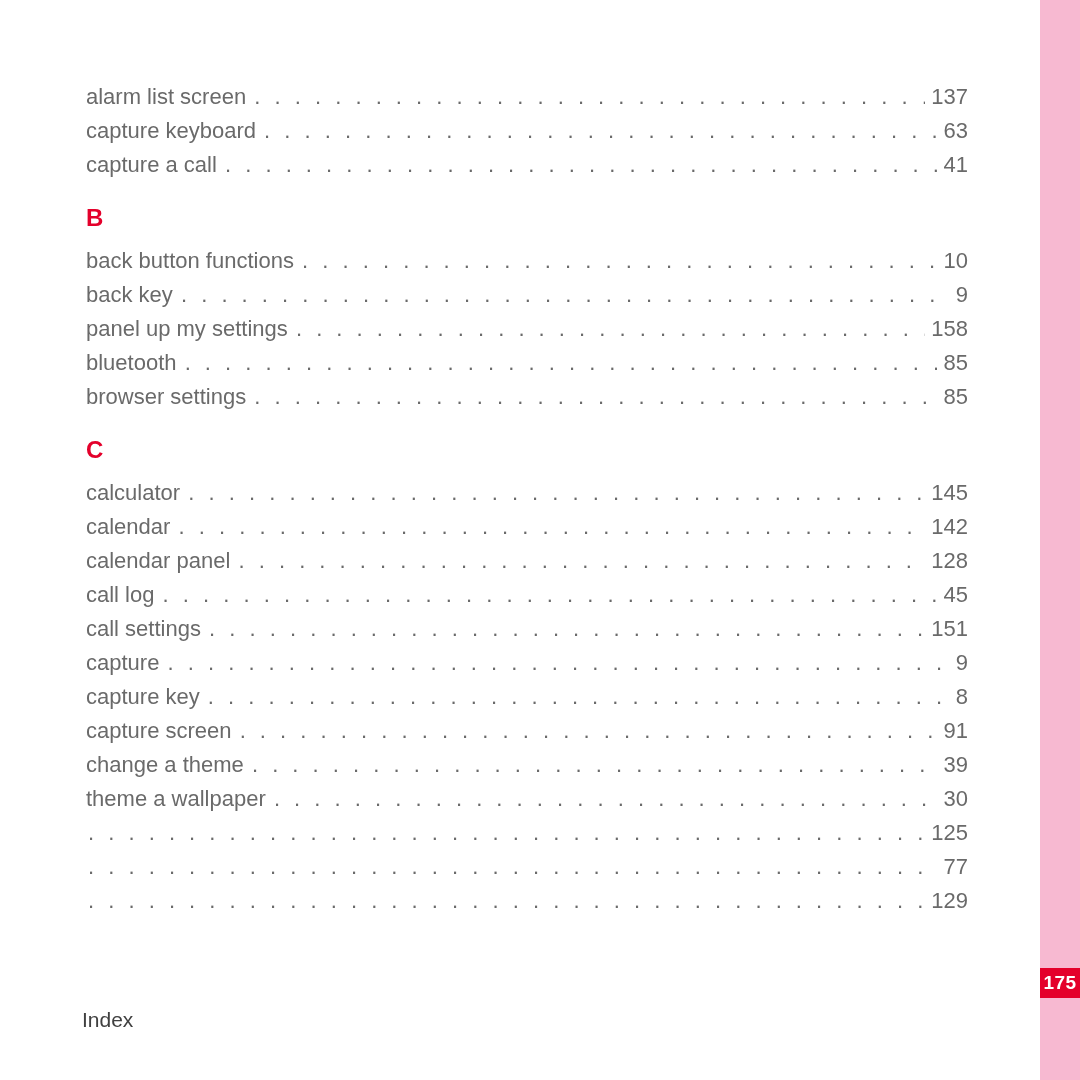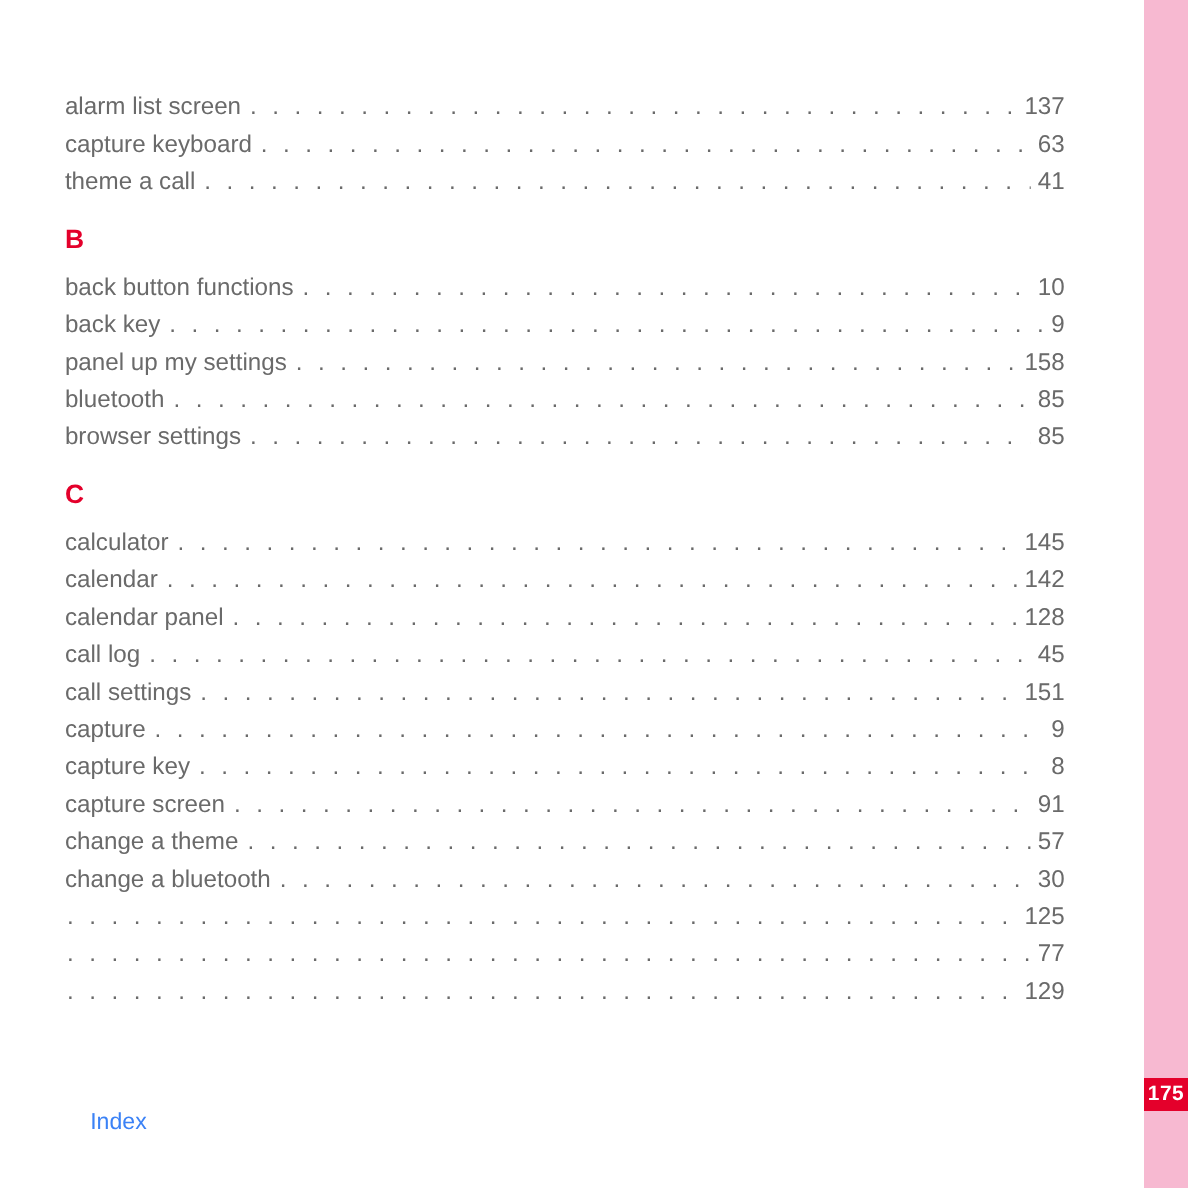--- a/index.html
+++ b/index.html
@@ -8,21 +8,21 @@
     font-family: Arial, Helvetica, sans-serif;
     background: #ffffff;
     position: relative;
     color: #6a6a6a;
   }
   .page {
     position: absolute;
     left: 0; top: 0;
     width: 1040px;
     height: 1080px;
-    padding: 82px 72px 0 59px;
+    padding: 82px 72px 0 86px;
   }
   .pink-bar {
     position: absolute;
     right: 0; top: 0;
     width: 40px;
     height: 1080px;
     background: #f7b9d1;
   }
   .page-tab {
     position: absolute;
@@ -31,21 +31,20 @@
     width: 40px;
     height: 30px;
     background: #e4002b;
     color: #ffffff;
     font-size: 19px;
     font-weight: bold;
     display: flex;
     align-items: center;
     justify-content: center;
     letter-spacing: 0.5px;
-    margin-top: 12px;
   }
   .section-head {
     color: #e4002b;
     font-size: 24px;
     font-weight: bold;
     margin-top: 28px;
     margin-bottom: 18px;
   }
   .entry {
     display: flex;
@@ -64,21 +63,21 @@
     color: #6a6a6a;
     font-size: 22px;
     padding: 0 2px;
   }
   .entry .pg { flex: 0 0 auto; white-space: pre; }
   .footer {
     position: absolute;
     left: 82px;
     bottom: 48px;
     font-size: 21px;
-    color: #3b82f6;
+    color: #404040;
   }
 </style>
 </head>
 <body>
 
 <div class="pink-bar"></div>
 <div class="page-tab">
   <span>175</span>
 </div>
 
@@ -90,21 +89,21 @@
         <span class="label">alarm list screen </span>
         <span class="dots"> .  .  .  .  .  .  .  .  .  .  .  .  .  .  .  .  .  .  .  .  .  .  .  .  .  .  .  .  .  .  .  .  .  .  .  .  .  .  .  .  .  .  .  .  .  .  .  .  .  .  .  .  .  .  .  .  .  .  .  .  .  .  .  .  .  .  .  .  .  .  .  .  .  .  .  .  .  .  .  .  .  .  .  .  .  .  .  .  .  .  .  .  .  .  .  .  .  .  .  .  .  .  .  .  .  .  .  .  .  .  .  .  .  .  .  .  .  .  .  .  .  .  .  .  .  .  .  .  .  .  .  .  .  .  .  .  .  .  .  .  .  .  .  .  .  .  .  .  .  .  .  .  .  .  .  .  .  .  .  .  .  .  .  .  .  .  .  .  .  .  .  .  .  .  .  .  .  .  .  .  .  .  .  .  .  .  .  .  .  .  .  .  .  .  .  .  .  .  .  . </span>
         <span class="pg"> 137</span>
       </div>
       <div class="entry">
         <span class="label">capture keyboard </span>
         <span class="dots"> .  .  .  .  .  .  .  .  .  .  .  .  .  .  .  .  .  .  .  .  .  .  .  .  .  .  .  .  .  .  .  .  .  .  .  .  .  .  .  .  .  .  .  .  .  .  .  .  .  .  .  .  .  .  .  .  .  .  .  .  .  .  .  .  .  .  .  .  .  .  .  .  .  .  .  .  .  .  .  .  .  .  .  .  .  .  .  .  .  .  .  .  .  .  .  .  .  .  .  .  .  .  .  .  .  .  .  .  .  .  .  .  .  .  .  .  .  .  .  .  .  .  .  .  .  .  .  .  .  .  .  .  .  .  .  .  .  .  .  .  .  .  .  .  .  .  .  .  .  .  .  .  .  .  .  .  .  .  .  .  .  .  .  .  .  .  .  .  .  .  .  .  .  .  .  .  .  .  .  .  .  .  .  .  .  .  .  .  .  .  .  .  .  .  .  .  .  .  .  . </span>
         <span class="pg"> 63</span>
       </div>
       <div class="entry">
-        <span class="label">theme a call </span>
+        <span class="label">capture a call </span>
         <span class="dots"> .  .  .  .  .  .  .  .  .  .  .  .  .  .  .  .  .  .  .  .  .  .  .  .  .  .  .  .  .  .  .  .  .  .  .  .  .  .  .  .  .  .  .  .  .  .  .  .  .  .  .  .  .  .  .  .  .  .  .  .  .  .  .  .  .  .  .  .  .  .  .  .  .  .  .  .  .  .  .  .  .  .  .  .  .  .  .  .  .  .  .  .  .  .  .  .  .  .  .  .  .  .  .  .  .  .  .  .  .  .  .  .  .  .  .  .  .  .  .  .  .  .  .  .  .  .  .  .  .  .  .  .  .  .  .  .  .  .  .  .  .  .  .  .  .  .  .  .  .  .  .  .  .  .  .  .  .  .  .  .  .  .  .  .  .  .  .  .  .  .  .  .  .  .  .  .  .  .  .  .  .  .  .  .  .  .  .  .  .  .  .  .  .  .  .  .  .  .  .  . </span>
         <span class="pg"> 41</span>
       </div>
       <div class="section-head">B</div>
       <div class="entry">
         <span class="label">back button functions </span>
         <span class="dots"> .  .  .  .  .  .  .  .  .  .  .  .  .  .  .  .  .  .  .  .  .  .  .  .  .  .  .  .  .  .  .  .  .  .  .  .  .  .  .  .  .  .  .  .  .  .  .  .  .  .  .  .  .  .  .  .  .  .  .  .  .  .  .  .  .  .  .  .  .  .  .  .  .  .  .  .  .  .  .  .  .  .  .  .  .  .  .  .  .  .  .  .  .  .  .  .  .  .  .  .  .  .  .  .  .  .  .  .  .  .  .  .  .  .  .  .  .  .  .  .  .  .  .  .  .  .  .  .  .  .  .  .  .  .  .  .  .  .  .  .  .  .  .  .  .  .  .  .  .  .  .  .  .  .  .  .  .  .  .  .  .  .  .  .  .  .  .  .  .  .  .  .  .  .  .  .  .  .  .  .  .  .  .  .  .  .  .  .  .  .  .  .  .  .  .  .  .  .  .  . </span>
         <span class="pg"> 10</span>
       </div>
       <div class="entry">
@@ -164,24 +163,24 @@
         <span class="pg"> 8</span>
       </div>
       <div class="entry">
         <span class="label">capture screen </span>
         <span class="dots"> .  .  .  .  .  .  .  .  .  .  .  .  .  .  .  .  .  .  .  .  .  .  .  .  .  .  .  .  .  .  .  .  .  .  .  .  .  .  .  .  .  .  .  .  .  .  .  .  .  .  .  .  .  .  .  .  .  .  .  .  .  .  .  .  .  .  .  .  .  .  .  .  .  .  .  .  .  .  .  .  .  .  .  .  .  .  .  .  .  .  .  .  .  .  .  .  .  .  .  .  .  .  .  .  .  .  .  .  .  .  .  .  .  .  .  .  .  .  .  .  .  .  .  .  .  .  .  .  .  .  .  .  .  .  .  .  .  .  .  .  .  .  .  .  .  .  .  .  .  .  .  .  .  .  .  .  .  .  .  .  .  .  .  .  .  .  .  .  .  .  .  .  .  .  .  .  .  .  .  .  .  .  .  .  .  .  .  .  .  .  .  .  .  .  .  .  .  .  .  . </span>
         <span class="pg"> 91</span>
       </div>
       <div class="entry">
         <span class="label">change a theme </span>
         <span class="dots"> .  .  .  .  .  .  .  .  .  .  .  .  .  .  .  .  .  .  .  .  .  .  .  .  .  .  .  .  .  .  .  .  .  .  .  .  .  .  .  .  .  .  .  .  .  .  .  .  .  .  .  .  .  .  .  .  .  .  .  .  .  .  .  .  .  .  .  .  .  .  .  .  .  .  .  .  .  .  .  .  .  .  .  .  .  .  .  .  .  .  .  .  .  .  .  .  .  .  .  .  .  .  .  .  .  .  .  .  .  .  .  .  .  .  .  .  .  .  .  .  .  .  .  .  .  .  .  .  .  .  .  .  .  .  .  .  .  .  .  .  .  .  .  .  .  .  .  .  .  .  .  .  .  .  .  .  .  .  .  .  .  .  .  .  .  .  .  .  .  .  .  .  .  .  .  .  .  .  .  .  .  .  .  .  .  .  .  .  .  .  .  .  .  .  .  .  .  .  .  . </span>
-        <span class="pg"> 57</span>
+        <span class="pg"> 39</span>
       </div>
       <div class="entry">
-        <span class="label">change a bluetooth </span>
+        <span class="label">theme a wallpaper </span>
         <span class="dots"> .  .  .  .  .  .  .  .  .  .  .  .  .  .  .  .  .  .  .  .  .  .  .  .  .  .  .  .  .  .  .  .  .  .  .  .  .  .  .  .  .  .  .  .  .  .  .  .  .  .  .  .  .  .  .  .  .  .  .  .  .  .  .  .  .  .  .  .  .  .  .  .  .  .  .  .  .  .  .  .  .  .  .  .  .  .  .  .  .  .  .  .  .  .  .  .  .  .  .  .  .  .  .  .  .  .  .  .  .  .  .  .  .  .  .  .  .  .  .  .  .  .  .  .  .  .  .  .  .  .  .  .  .  .  .  .  .  .  .  .  .  .  .  .  .  .  .  .  .  .  .  .  .  .  .  .  .  .  .  .  .  .  .  .  .  .  .  .  .  .  .  .  .  .  .  .  .  .  .  .  .  .  .  .  .  .  .  .  .  .  .  .  .  .  .  .  .  .  .  . </span>
         <span class="pg"> 30</span>
       </div>
       <div class="entry">
         <span class="dots"> .  .  .  .  .  .  .  .  .  .  .  .  .  .  .  .  .  .  .  .  .  .  .  .  .  .  .  .  .  .  .  .  .  .  .  .  .  .  .  .  .  .  .  .  .  .  .  .  .  .  .  .  .  .  .  .  .  .  .  .  .  .  .  .  .  .  .  .  .  .  .  .  .  .  .  .  .  .  .  .  .  .  .  .  .  .  .  .  .  .  .  .  .  .  .  .  .  .  .  .  .  .  .  .  .  .  .  .  .  .  .  .  .  .  .  .  .  .  .  .  .  .  .  .  .  .  .  .  .  .  .  .  .  .  .  .  .  .  .  .  .  .  .  .  .  .  .  .  .  .  .  .  .  .  .  .  .  .  .  .  .  .  .  .  .  .  .  .  .  .  .  .  .  .  .  .  .  .  .  .  .  .  .  .  .  .  .  .  .  .  .  .  .  .  .  .  .  .  .  . </span>
         <span class="pg"> 125</span>
       </div>
       <div class="entry">
         <span class="dots"> .  .  .  .  .  .  .  .  .  .  .  .  .  .  .  .  .  .  .  .  .  .  .  .  .  .  .  .  .  .  .  .  .  .  .  .  .  .  .  .  .  .  .  .  .  .  .  .  .  .  .  .  .  .  .  .  .  .  .  .  .  .  .  .  .  .  .  .  .  .  .  .  .  .  .  .  .  .  .  .  .  .  .  .  .  .  .  .  .  .  .  .  .  .  .  .  .  .  .  .  .  .  .  .  .  .  .  .  .  .  .  .  .  .  .  .  .  .  .  .  .  .  .  .  .  .  .  .  .  .  .  .  .  .  .  .  .  .  .  .  .  .  .  .  .  .  .  .  .  .  .  .  .  .  .  .  .  .  .  .  .  .  .  .  .  .  .  .  .  .  .  .  .  .  .  .  .  .  .  .  .  .  .  .  .  .  .  .  .  .  .  .  .  .  .  .  .  .  .  . </span>
         <span class="pg"> 77</span>

